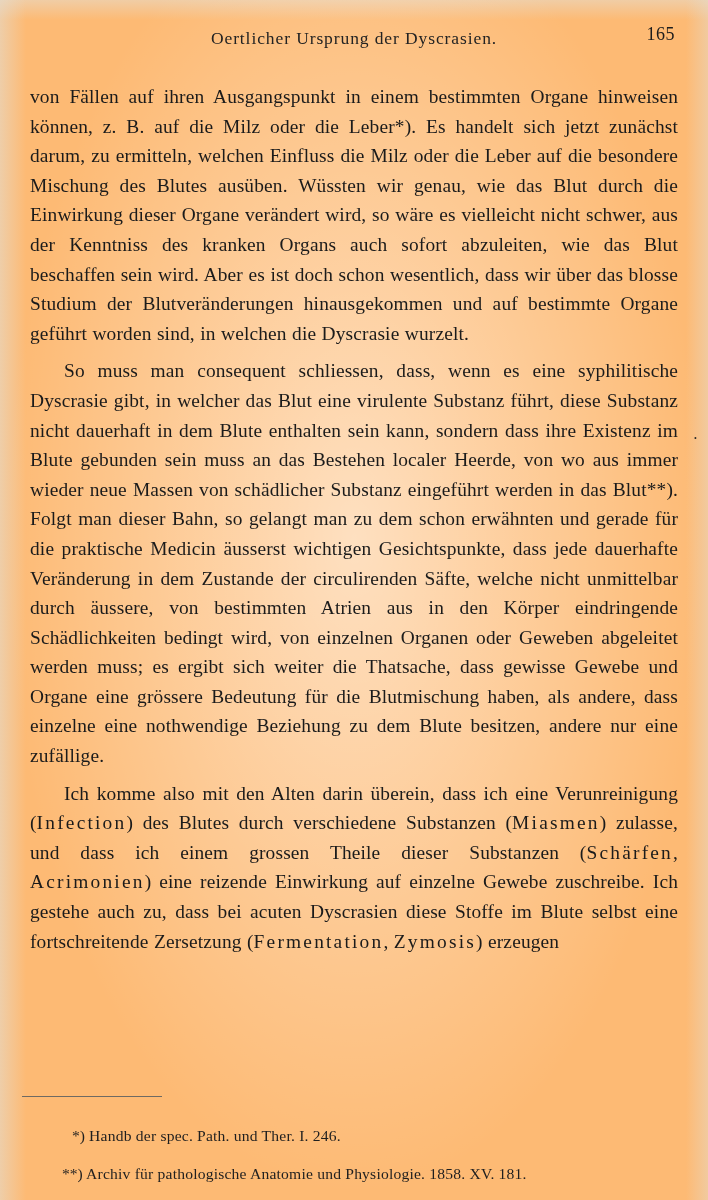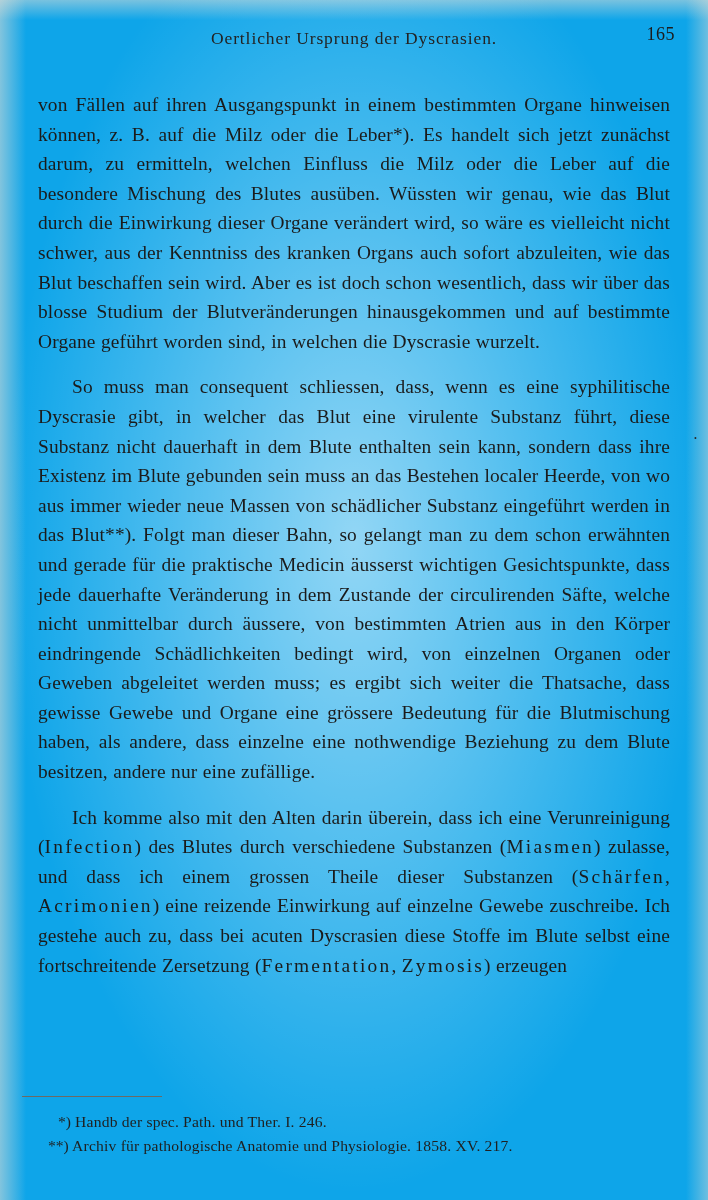--- a/index.html
+++ b/index.html
@@ -13,21 +13,21 @@
     font-family: "Liberation Serif", serif;
     color: #1a1a1a;
     position: relative;
     overflow: hidden;
   }
   .page {
     position: absolute;
     left: 0; top: 0;
     width: 708px;
     height: 1200px;
-    background: #0ea5e9;
+    background: #fdba74;
   }
   
   .paper-tint {
     position: absolute;
     inset: 0;
     background:
       radial-gradient(ellipse at 50% 45%, rgba(255,255,255,0.55) 0%, rgba(250,248,243,0.0) 70%),
       linear-gradient(90deg, rgba(226,222,212,0.55) 0px, rgba(251,250,247,0) 26px),
       linear-gradient(270deg, rgba(226,222,212,0.45) 0px, rgba(251,250,247,0) 22px),
       linear-gradient(180deg, rgba(228,224,214,0.5) 0px, rgba(251,250,247,0) 20px);
@@ -59,21 +59,21 @@
     letter-spacing: 0.5px;
     color: #1c1c1c;
   }
   .body-block {
     position: absolute;
     left: 22px;
     top: 74px;
     width: 664px;
   }
   p.para {
-    margin: 16px;
+    margin: 8px;
     font-size: 19.4px;
     line-height: 29.6px;
     text-align: justify;
     text-justify: inter-word;
     color: #1b1b1b;
     letter-spacing: 0.15px;
     word-spacing: 0.4px;
   }
   p.para.indent {
     text-indent: 34px;
@@ -87,21 +87,21 @@
     height: 0;
     border-top: 1.3px solid #6e6a63;
   }
   .footnotes {
     position: absolute;
     left: 22px;
     top: 1110px;
     width: 664px;
   }
   .fn {
-    margin: 0;
+    margin: 14px;
     font-size: 15.6px;
     line-height: 23.5px;
     color: #1f1f1f;
     letter-spacing: 0.2px;
   }
   .fn .marker {
     letter-spacing: 0;
   }
   .fn.fn1 { text-indent: 36px; }
   .fn.fn2 { text-indent: 26px; }
@@ -131,15 +131,15 @@
     <p class="para indent">So muss man consequent schliessen, dass, wenn es eine syphilitische Dyscrasie gibt, in welcher das Blut eine virulente Substanz führt, diese Substanz nicht dauerhaft in dem Blute enthalten sein kann, sondern dass ihre Existenz im Blute gebunden sein muss an das Bestehen localer Heerde, von wo aus immer wieder neue Massen von schädlicher Substanz eingeführt werden in das Blut**). Folgt man dieser Bahn, so gelangt man zu dem schon erwähnten und gerade für die praktische Medicin äusserst wichtigen Gesichtspunkte, dass jede dauerhafte Veränderung in dem Zustande der circulirenden Säfte, welche nicht unmittelbar durch äussere, von bestimmten Atrien aus in den Körper eindringende Schädlichkeiten bedingt wird, von einzelnen Organen oder Geweben abgeleitet werden muss; es ergibt sich weiter die Thatsache, dass gewisse Gewebe und Organe eine grössere Bedeutung für die Blutmischung haben, als andere, dass einzelne eine nothwendige Beziehung zu dem Blute besitzen, andere nur eine zufällige.</p>
     <p class="para indent">Ich komme also mit den Alten darin überein, dass ich eine Verunreinigung (<span class="sp">Infection</span>) des Blutes durch verschiedene Substanzen (<span class="sp">Miasmen</span>) zulasse, und dass ich einem grossen Theile dieser Substanzen (<span class="sp">Schärfen</span>, <span class="sp">Acrimonien</span>) eine reizende Einwirkung auf einzelne Gewebe zuschreibe. Ich gestehe auch zu, dass bei acuten Dyscrasien diese Stoffe im Blute selbst eine fortschreitende Zersetzung (<span class="sp">Fermentation</span>, <span class="sp">Zymosis</span>) erzeugen</p>
   </div>
 
   <div class="edge-mark">·</div>
 
   <div class="footnote-rule"></div>
 
   <div class="footnotes">
     <p class="fn fn1"><span class="marker">*)</span> <span>Handb der spec. Path. und Ther. I. 246.</span></p>
-    <p class="fn fn2"><span class="marker">**)</span> <span>Archiv für pathologische Anatomie und Physiologie. 1858. XV. 217.</span></p>
+    <p class="fn fn2"><span class="marker">**)</span> <span>Archiv für pathologische Anatomie und Physiologie. 1858. XV. 181.</span></p>
   </div>
 </div>
 
 </body></html>

